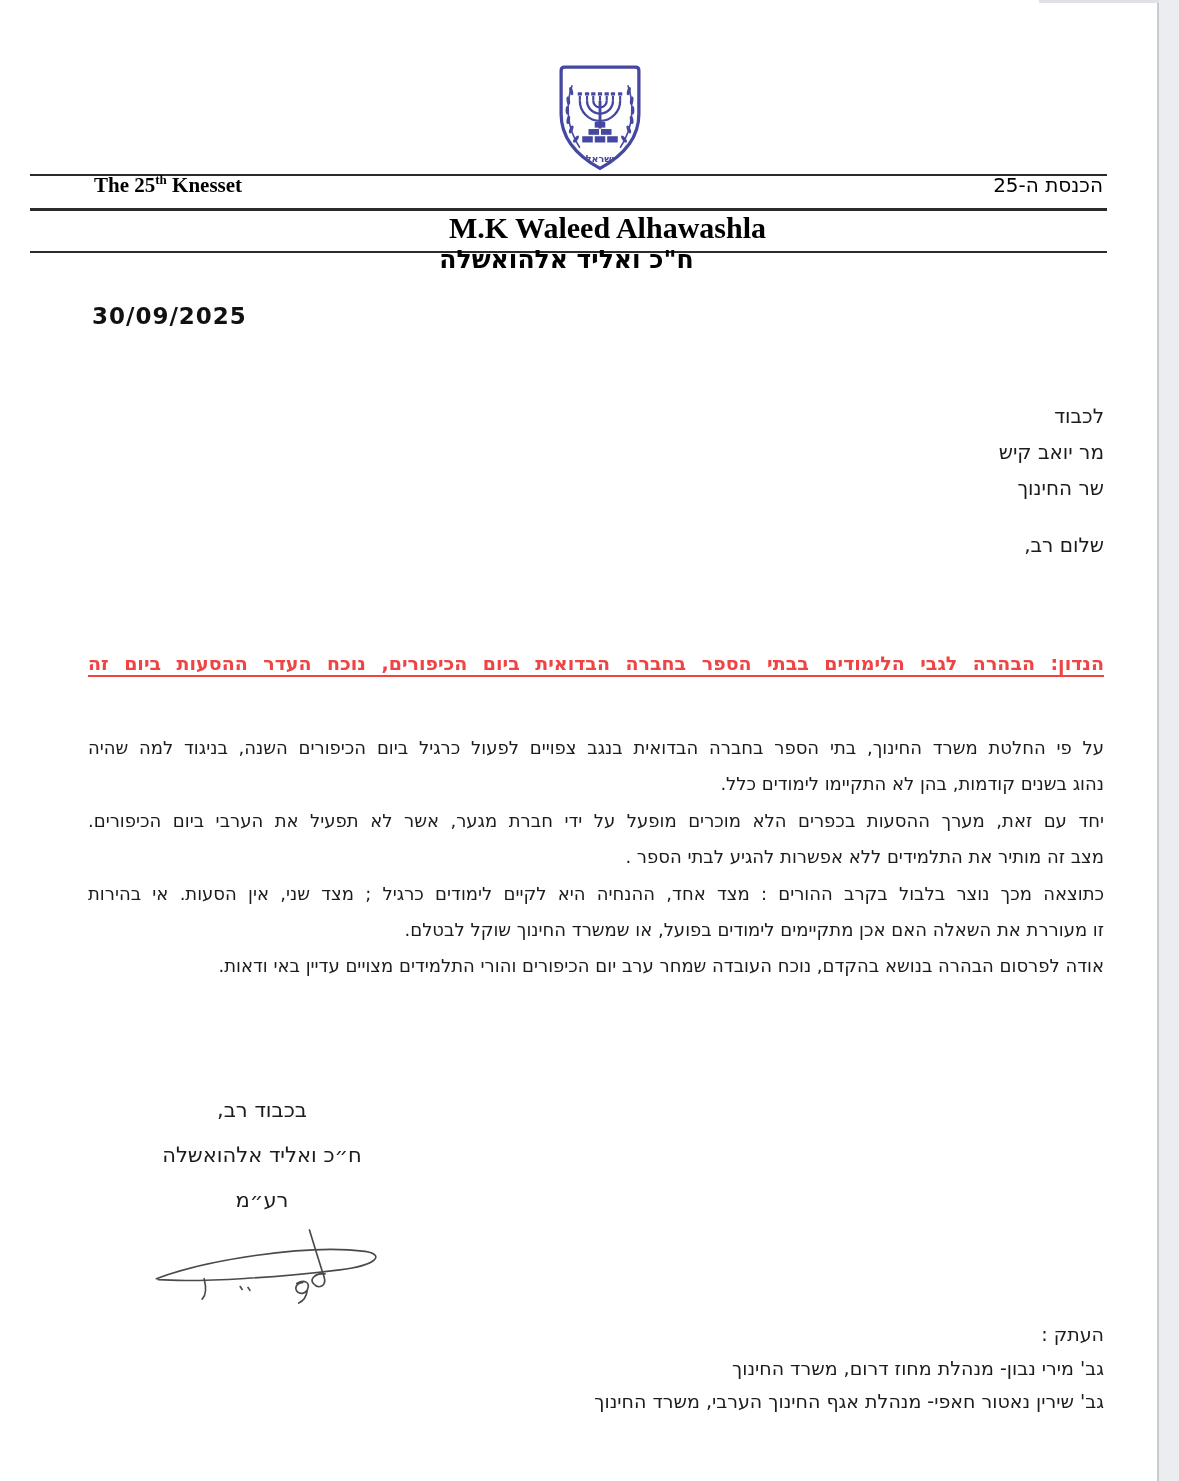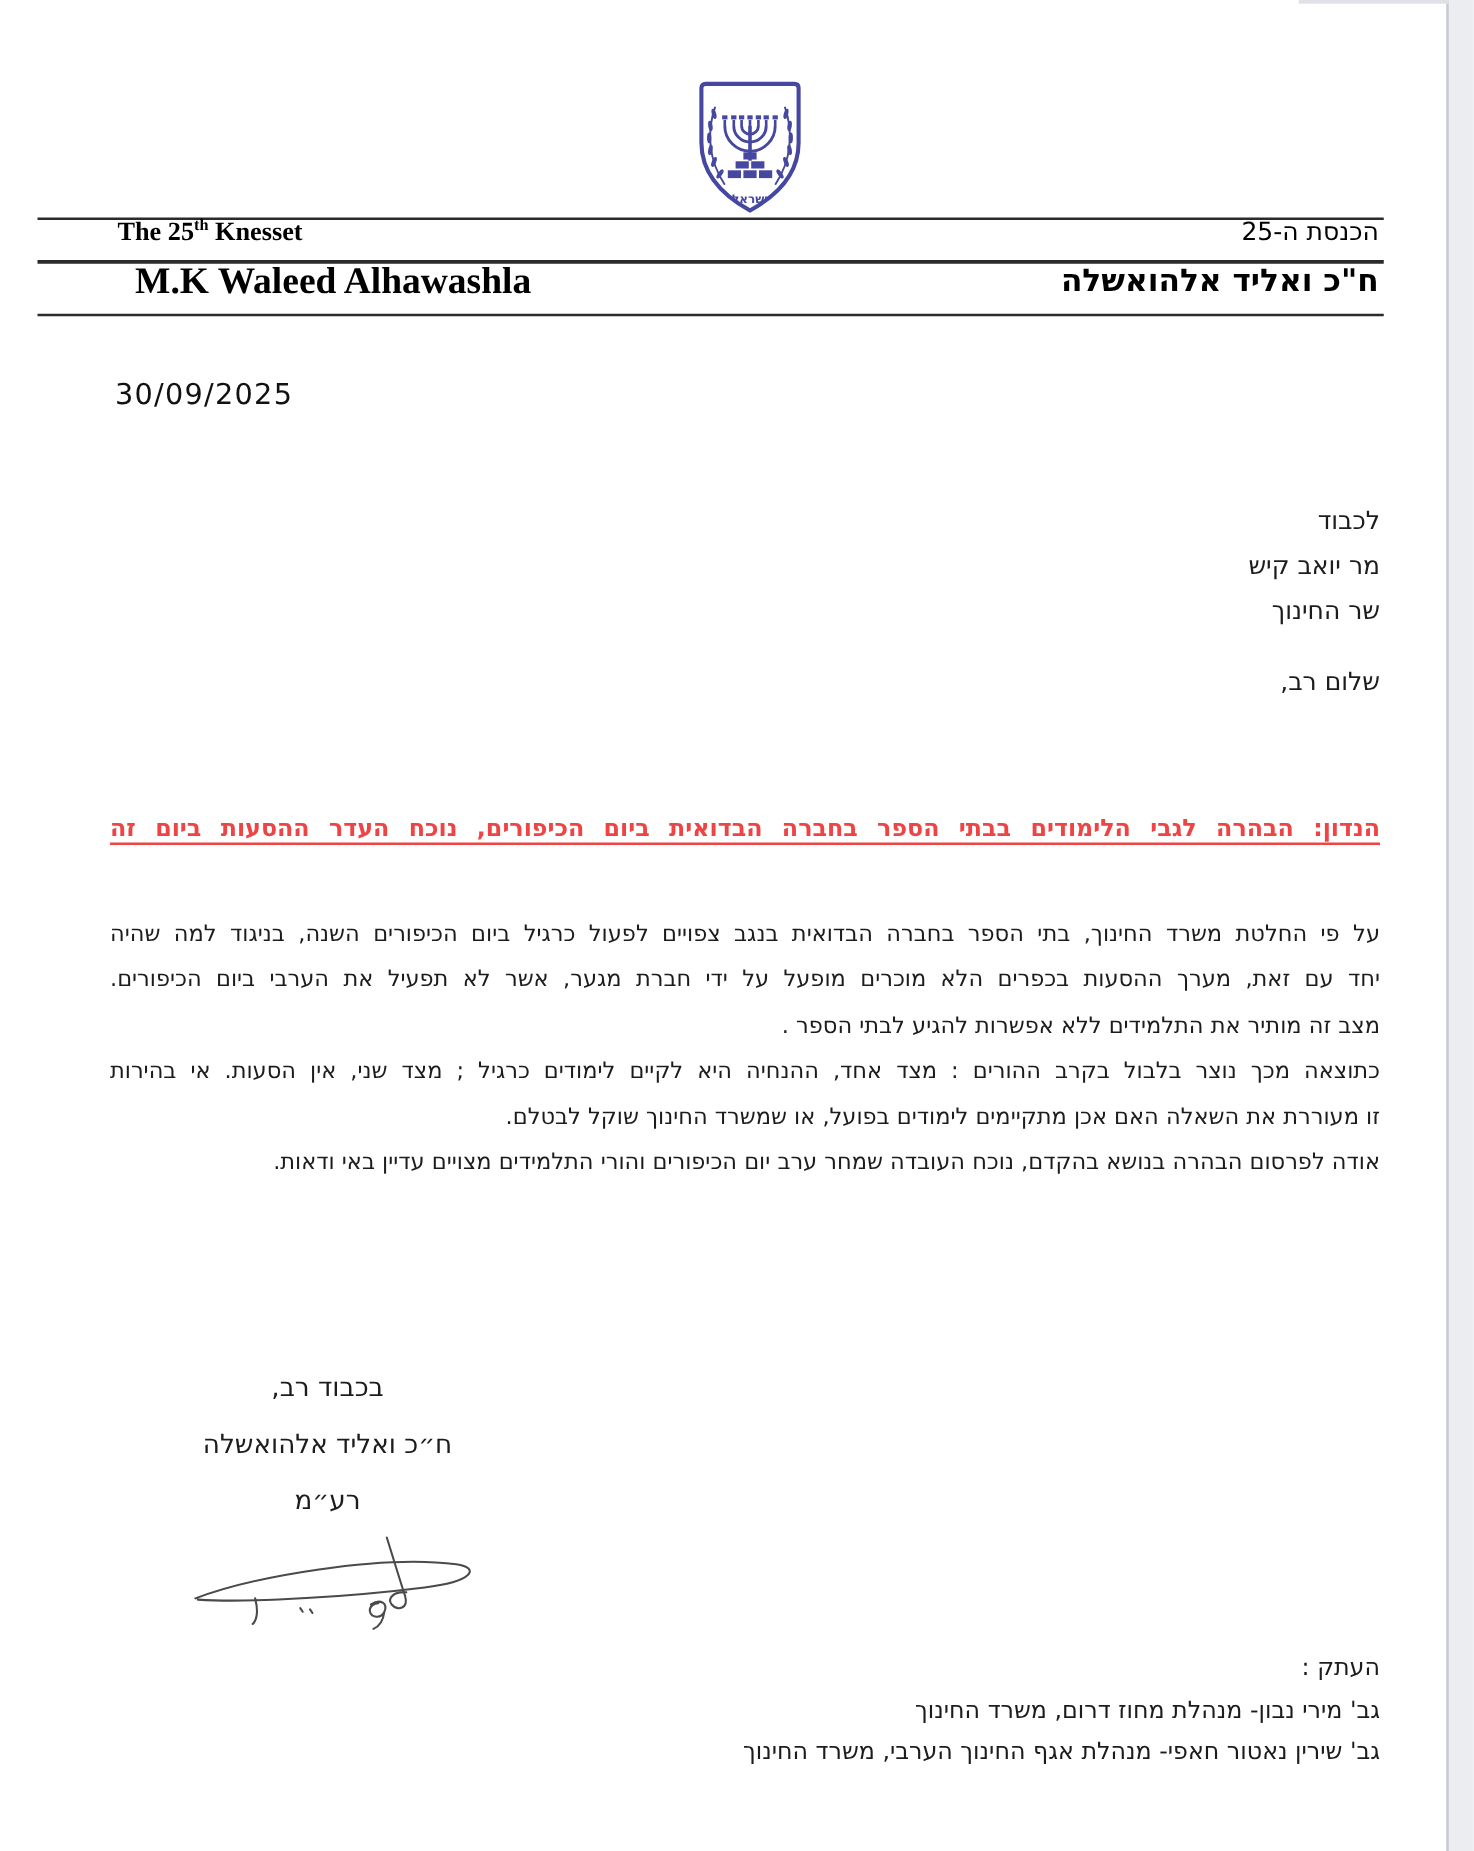--- a/index.html
+++ b/index.html
@@ -12,27 +12,27 @@
   
   .edge-band{position:absolute;top:0;right:0;width:20px;height:1481px;background:#ecedf1;border-left:2px solid #c9cad1;}
   .edge-top{position:absolute;top:0;right:20px;width:120px;height:3px;background:#e0e1e7;}
   
   .rule{position:absolute;left:30px;right:72px;background:var(--rule);}
   .rule1{top:174px;height:2px;}
   .rule2{top:208px;height:3px;}
   .rule3{top:251px;height:2px;}
   .hdr-row{position:absolute;left:30px;right:72px;display:flex;justify-content:space-between;align-items:center;}
   .hdr-row1{top:177px;height:16px;}
-  .hdr-row2{top:211px;height:27px;}
+  .hdr-row2{top:211px;height:27px;flex-direction:column;}
   .hdr-en1{font-family:"Liberation Serif",serif;font-weight:bold;font-size:21px;padding-left:64px;color:#000;}
   .hdr-en1 sup{font-size:13px;}
   .hdr-he1{font-weight:normal;font-size:20px;padding-right:4px;color:#000;direction:rtl;}
   .hdr-en2{font-family:"Liberation Serif",serif;font-weight:bold;font-size:30px;padding-left:78px;color:#000;}
   .hdr-he2{font-weight:bold;font-size:25px;padding-right:4px;color:#000;direction:rtl;}
-  .date{position:absolute;left:92px;top:303px;font-size:23px;font-weight:normal;letter-spacing:1px;color:#111;}
+  .date{position:absolute;left:92px;top:303px;font-size:23px;font-weight:bold;letter-spacing:1px;color:#111;}
   .recipient{position:absolute;right:75px;top:398px;direction:rtl;text-align:right;font-size:20px;line-height:36px;}
   .greeting{position:absolute;right:75px;top:533px;direction:rtl;text-align:left;font-size:20px;}
   .subject{
     position:absolute;left:88px;right:75px;top:652px;direction:rtl;
     font-size:19px;font-weight:bold;color:#ef4444;
     text-align:justify;text-align-last:justify;
     text-decoration:underline;text-decoration-thickness:2px;text-underline-offset:5px;
   }
   .body-lines{position:absolute;left:88px;right:75px;top:730px;direction:rtl;}
   .body-line{font-size:18px;line-height:36.4px;height:36.4px;text-align:right;white-space:nowrap;}
@@ -119,20 +119,21 @@
     <div>לכבוד</div>
     <div>מר יואב קיש</div>
     <div>שר החינוך</div>
   </div>
 <div class="greeting">שלום רב,</div>
 
 <div class="subject" dir="rtl">הנדון: הבהרה לגבי הלימודים בבתי הספר בחברה הבדואית ביום הכיפורים, נוכח העדר ההסעות ביום זה</div>
 
 <div class="body-lines">
     <div class="body-line just">על פי החלטת משרד החינוך, בתי הספר בחברה הבדואית בנגב צפויים לפעול כרגיל ביום הכיפורים השנה, בניגוד למה שהיה</div>
+    <div class="body-line">נהוג בשנים קודמות, בהן לא התקיימו לימודים כלל.</div>
     <div class="body-line just">יחד עם זאת, מערך ההסעות בכפרים הלא מוכרים מופעל על ידי חברת מגער, אשר לא תפעיל את הערבי ביום הכיפורים.</div>
     <div class="body-line">מצב זה מותיר את התלמידים ללא אפשרות להגיע לבתי הספר .</div>
     <div class="body-line just">כתוצאה מכך נוצר בלבול בקרב ההורים : מצד אחד, ההנחיה היא לקיים לימודים כרגיל ; מצד שני, אין הסעות. אי בהירות</div>
     <div class="body-line">זו מעוררת את השאלה האם אכן מתקיימים לימודים בפועל, או שמשרד החינוך שוקל לבטלם.</div>
     <div class="body-line">אודה לפרסום הבהרה בנושא בהקדם, נוכח העובדה שמחר ערב יום הכיפורים והורי התלמידים מצויים עדיין באי ודאות.</div>
   </div>
 
 <div class="signature">
     <div>בכבוד רב,</div>
     <div>ח״כ ואליד אלהואשלה</div>

